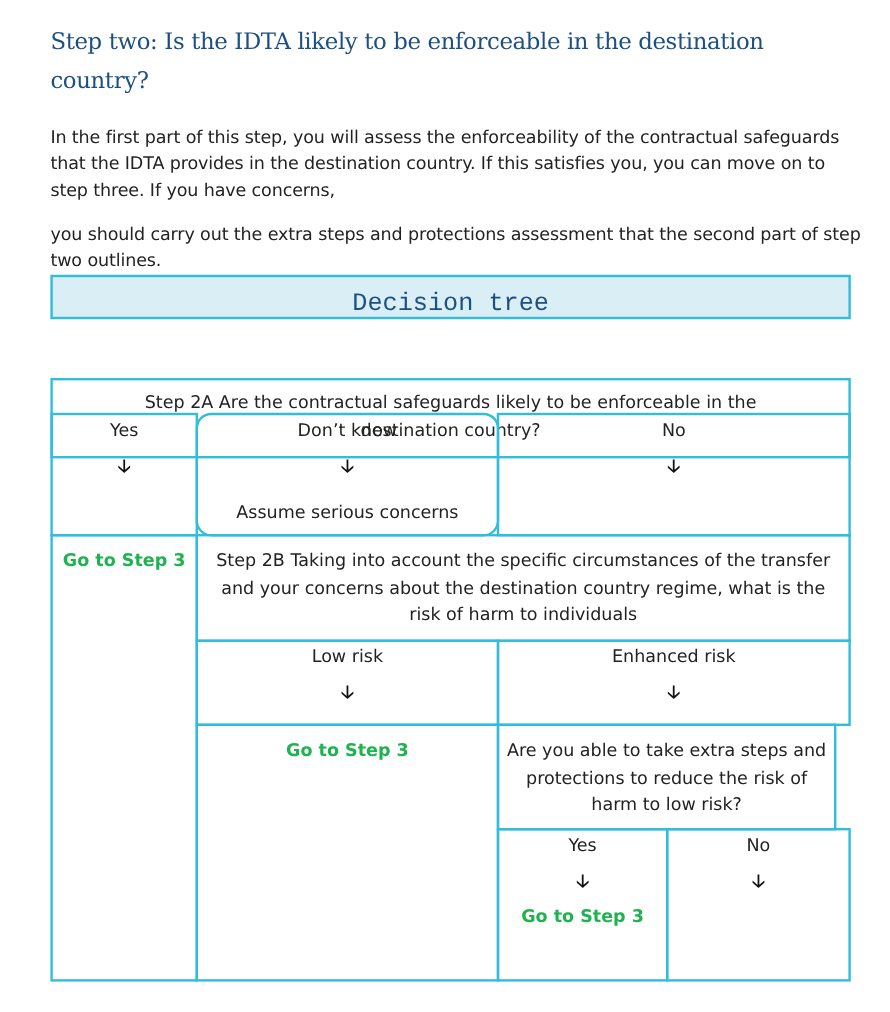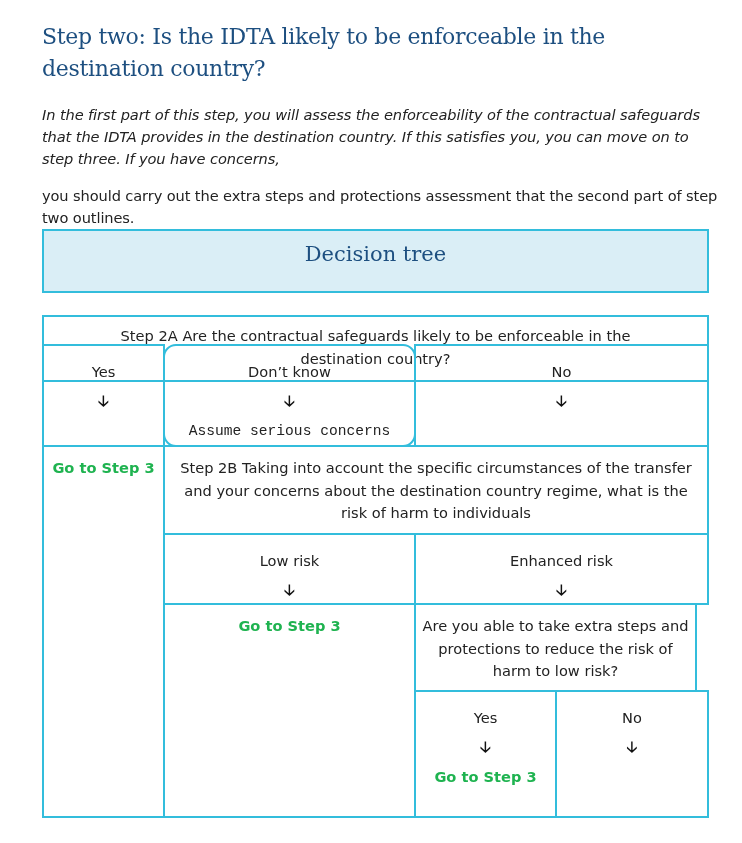--- a/index.html
+++ b/index.html
@@ -1,66 +1,66 @@
 <!DOCTYPE html>
 <html><head>
 <meta charset="utf-8">
 <style>
   html, body { margin: 0; padding: 0; background: #ffffff; }
   body { width: 742px; height: 843px; position: relative; overflow: hidden; }
   .title {
     position: absolute; left: 42px; top: 6px; width: 680px;
     font-family: "DejaVu Serif", "Liberation Serif", serif;
-    font-size: 22px; line-height: 32px; color: #1d4f80; font-weight: normal;
+    font-size: 19px; line-height: 32px; color: #1d4f80; font-weight: normal;
     letter-spacing: -0.3px;
   }
   .para {
     position: absolute; left: 42px; width: 680px;
     font-family: "DejaVu Sans", sans-serif; font-size: 14.6px; line-height: 22px;
     color: #222222; letter-spacing: -0.1px;
   }
-  .p1 { top: 89px; font-style: italic; }
+  .p1 { top: 89px; }
   .p2 { top: 170px; }
   .cell {
     position: absolute; box-sizing: border-box;
     border: 2px solid #33bddc;
     font-family: "DejaVu Sans", sans-serif; font-size: 14.6px; line-height: 22.5px;
     color: #222222; text-align: center;
   }
   .hdr {
     background: #daeef6;
     font-family: "DejaVu Serif", "Liberation Serif", serif; font-size: 21px;
     color: #1d4f80; line-height: 46px;
   }
   .arrow { display: block; font-size: 15px; line-height: 26px; margin-top: 4px; color: #111; font-weight: bold; }
   .green { color: #1fb350; font-weight: bold; }
   .red { color: #ee1c1c; font-weight: bold; }
-  .inner { padding-top: 15px; }
+  .inner { padding-top: 2px; }
 </style>
 </head>
 <body>
 
 <h1 class="title">Step two: Is the IDTA likely to be enforceable in the destination country?</h1>
 <p class="para p1">In the first part of this step, you will assess the enforceability of the contractual safeguards that the IDTA provides in the destination country. If this satisfies you, you can move on to step three. If you have concerns,</p>
 <p class="para p2">you should carry out the extra steps and protections assessment that the second part of step two outlines.</p>
 
 <div>
 
-  <div class="cell hdr" style="left:42px; top:229px; width:667px; height:64px;">Decision tree</div>
+  <div class="cell hdr" style="left:42px; top:229px; width:667px; height:37px;font-family:Liberation Mono, monospace;">Decision tree</div>
 
   <div class="cell" style="left:42px; top:279px; width:667px; height:67px; padding:8px 60px 0;margin-top:36px;">Step 2A Are the contractual safeguards likely to be enforceable in the destination country?</div>
 
   <div class="cell inner" style="left:42px; top:344px; width:123px; height:103px;">
     <span>Yes</span>
     <span class="arrow">🡣</span>
   </div>
   <div class="cell inner" style="left:163px; top:344px; width:253px; height:103px;border-radius:13px;">
     <span>Don’t know</span>
     <span class="arrow">🡣</span>
-    <span style="display:block; margin-top:6px;font-family:Liberation Mono, monospace;">Assume serious concerns</span>
+    <span style="display:block; margin-top:16px;">Assume serious concerns</span>
   </div>
   <div class="cell inner" style="left:414px; top:344px; width:295px; height:103px;">
     <span>No</span>
     <span class="arrow">🡣</span>
   </div>
 
   <div class="cell green" style="left:42px; top:445px; width:123px; height:373px; padding:10px 8px 0;">Go to Step 3</div>
 
   <div class="cell" style="left:163px; top:445px; width:546px; height:90px; padding:10px 12px 0;">Step 2B Taking into account the specific circumstances of the transfer and your concerns about the destination country regime, what is the risk of harm to individuals</div>
 

